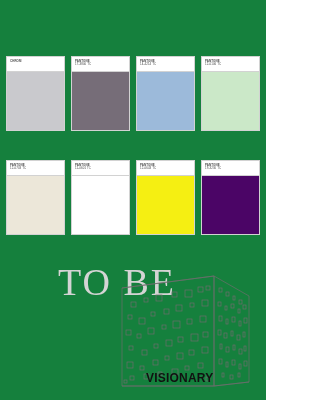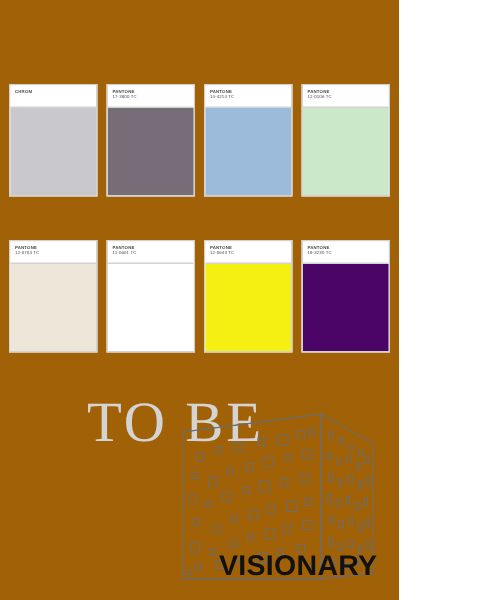--- a/index.html
+++ b/index.html
@@ -108,33 +108,33 @@
   .building-wrap svg {
     display: block;
     width: 148px;
     height: 120px;
   }
 
   .visionary {
     position: absolute;
     left: 146px;
     top: 369px;
-    font-size: 19px;
+    font-size: 12px;
     line-height: 18px;
     letter-spacing: 0.2px;
     font-weight: bold;
     color: #111111;
     white-space: nowrap;
     user-select: none;
   }
 </style>
 </head>
 <body>
 
-<div id="page" style="background: #a16207;">
+<div id="page" style="background: #15803d;">
 
   <div class="swatch-grid">
 
     <div class="swatch-card">
       <div class="swatch-label">
         <span class="swatch-brand">CHROM</span>
         <span class="swatch-code"></span>
       </div>
       <div class="swatch-color" style="background: rgb(201, 201, 205);"></div>
     </div>

